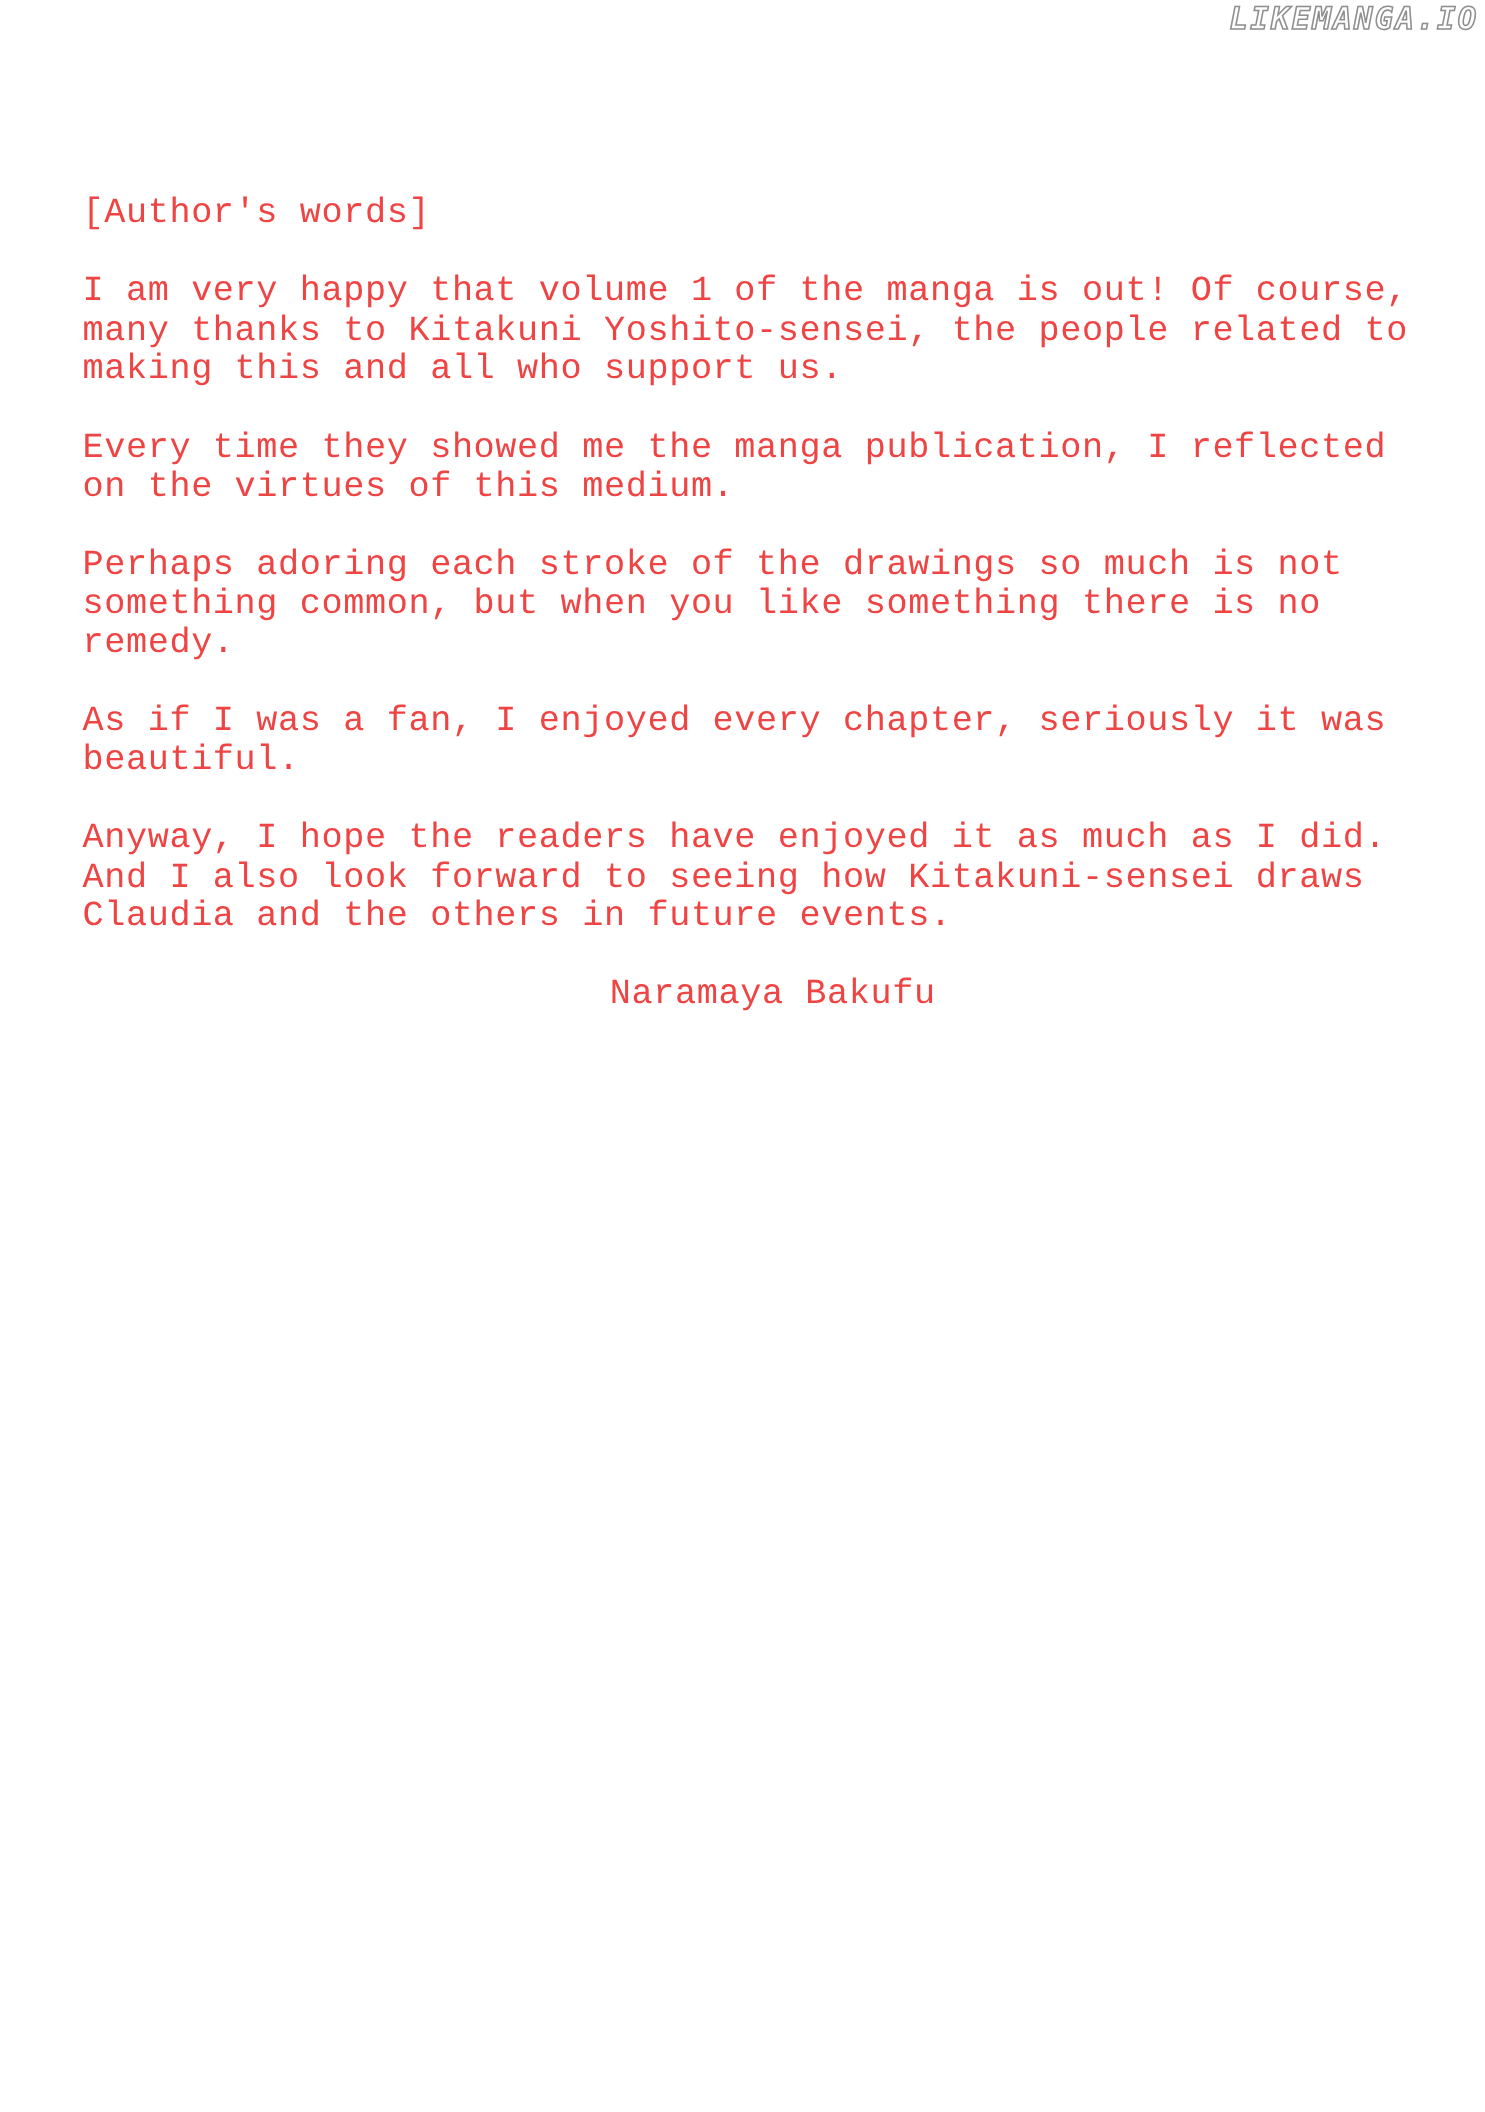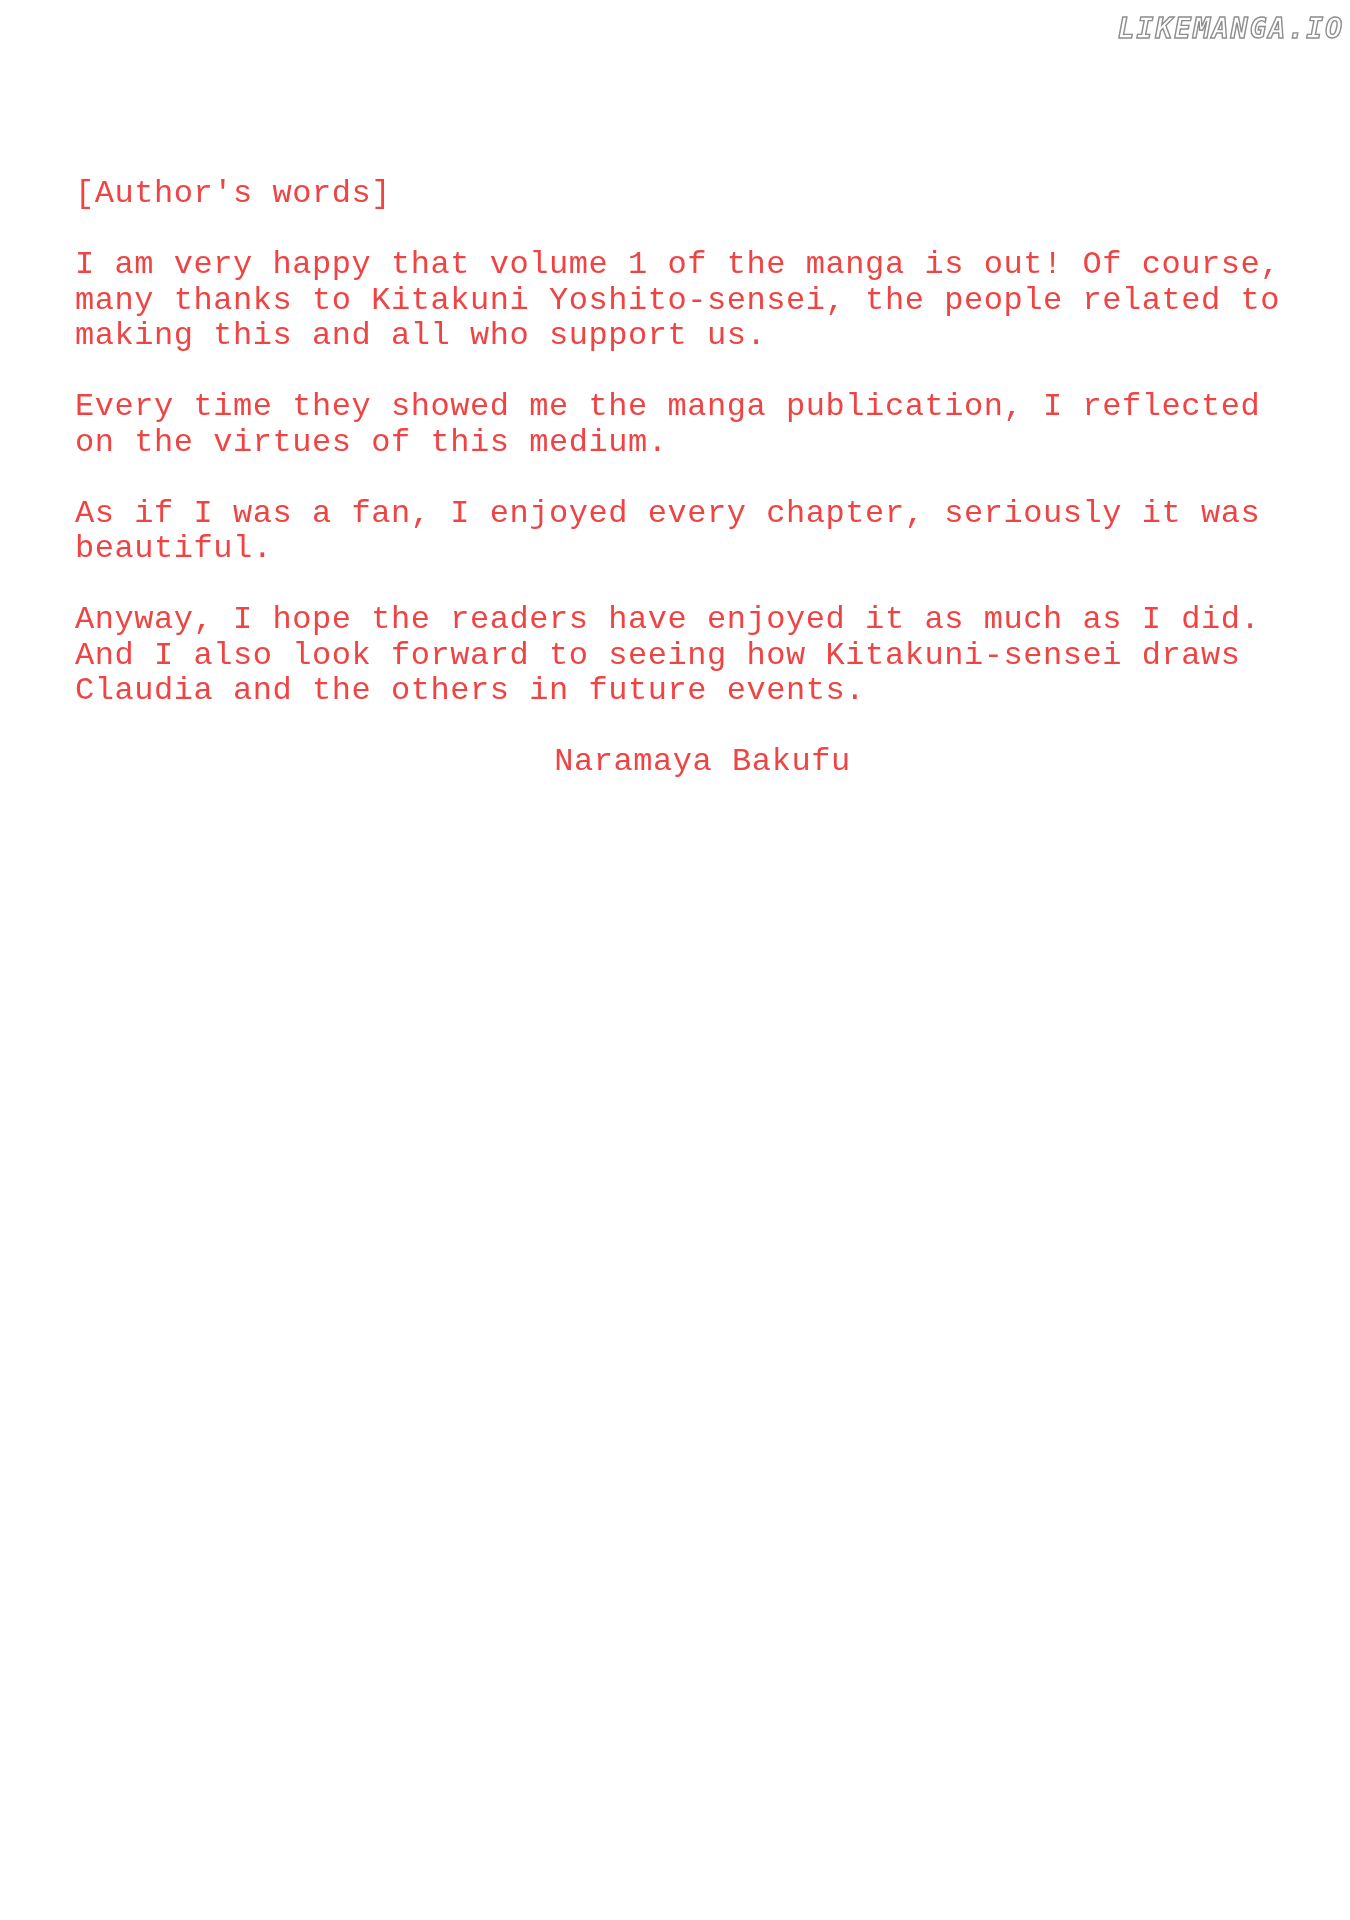--- a/index.html
+++ b/index.html
@@ -10,21 +10,21 @@
   .page {
     position: relative;
     width: 1350px;
     height: 1920px;
     background: #ffffff;
     overflow: hidden;
     font-family: "Liberation Mono", monospace;
   }
   .watermark {
     position: absolute;
-    top: 12px;
+    top: 0;
     right: 6px;
     font-family: "DejaVu Sans Mono", monospace;
     font-weight: bold;
     font-style: italic;
     font-size: 28px;
     letter-spacing: 2px;
     color: #ffffff;
     -webkit-text-stroke: 1.4px #8f8f8f;
     text-shadow: 0 0 1px #9a9a9a;
     white-space: nowrap;
@@ -62,20 +62,23 @@
 
 
     <p class="para">I am very happy that volume 1 of the manga is out! Of course,
 many thanks to Kitakuni Yoshito-sensei, the people related to
 making this and all who support us.</p>
 
     <p class="para">Every time they showed me the manga publication, I reflected
 on the virtues of this medium.</p>
 
 
+    <p class="para">Perhaps adoring each stroke of the drawings so much is not
+something common, but when you like something there is no
+remedy.</p>
 
     <p class="para">As if I was a fan, I enjoyed every chapter, seriously it was
 beautiful.</p>
 
     <p class="para">Anyway, I hope the readers have enjoyed it as much as I did.
 And I also look forward to seeing how Kitakuni-sensei draws
 Claudia and the others in future events.</p>
 
     <p class="para">Naramaya Bakufu</p>
 

